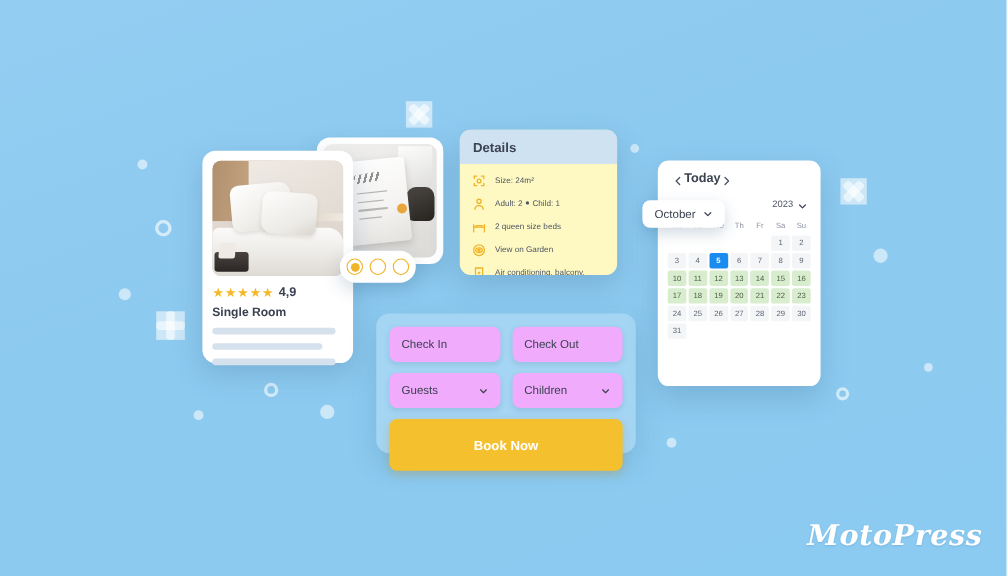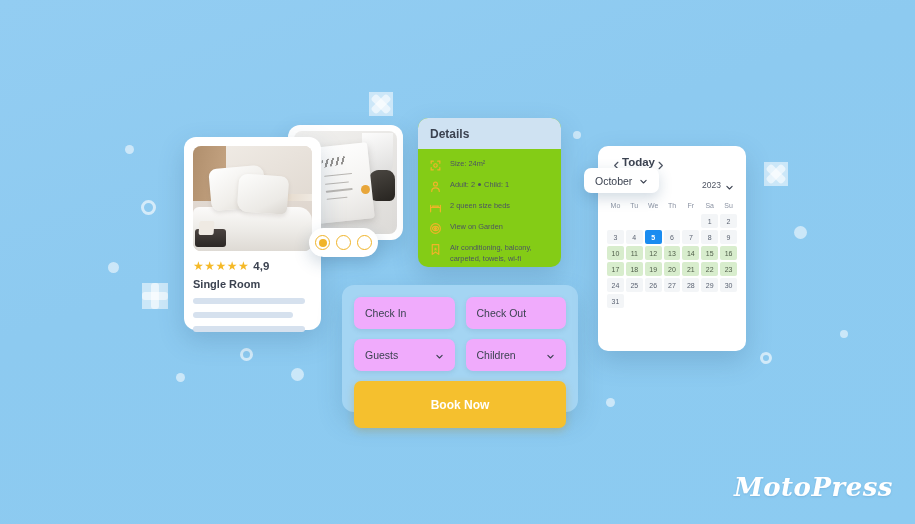--- a/index.html
+++ b/index.html
@@ -126,22 +126,22 @@
     background:#ffffff; border-radius:15px;
     box-shadow: 0 6px 16px rgba(44,86,122,0.22);
     display:flex; align-items:center; justify-content:center; gap:6px;
   }
   .cdot { width:15px; height:15px; border-radius:50%; border:1.6px solid #f0b429;
           display:flex; align-items:center; justify-content:center; }
   .cdot.active::after { content:""; width:8px; height:8px; border-radius:50%; background:#f0b429; }
 
   
   #details-panel {
-    position:absolute; left:418px; top:118px; width:143px; height:149px;
-    background:#84cc16; border-radius:10px; overflow:hidden;
+    position:absolute; left:418px; top:118px; width:143px; height:132px;
+    background:#fef9c3; border-radius:10px; overflow:hidden;
     box-shadow: 0 10px 26px rgba(44,86,122,0.22);
   }
   #details-header {
     background:#cfe2f2; padding:9px 12px 8px 12px;
   }
   #details-title { font-size:12px; font-weight:600; color:#3b4250; }
   #details-list { padding:9px 11px 0 11px; }
   .drow { display:flex; align-items:flex-start; gap:8px; margin-bottom:8px; }
   .drow .dicon { width:13px; height:13px; flex:0 0 13px; color:#f0b429; margin-top:0px; }
   .dtext { font-size:7.4px; color:#4d5462; line-height:1.45; padding-top:1px; }
@@ -175,21 +175,21 @@
     position:absolute; left:598px; top:146px; width:148px; height:205px;
     background:#ffffff; border-radius:10px; padding:10px 9px 8px 9px;
     box-shadow: 0 10px 26px rgba(44,86,122,0.22);
   }
   #cal-nav { display:flex; align-items:center; justify-content:flex-start; padding:0 4px; }
   #cal-nav .navbtn { width:11px; height:11px; color:#4d5462; cursor:pointer; }
   #cal-today { font-size:11.5px; font-weight:600; color:#3b4250; }
   #cal-selectors { display:flex; justify-content:flex-end; margin-top:12px; padding-right:3px; }
   #year-select { display:flex; align-items:flex-end; gap:4px; font-size:8.5px; color:#4d5462; cursor:pointer; }
   #month-pill {
-    position:absolute; left:584px; top:168px; height:25px;
+    position:absolute; left:584px; top:182px; height:25px;
     background:#ffffff; border-radius:7px; padding:0 11px;
     display:flex; align-items:center; gap:7px;
     box-shadow: 0 5px 14px rgba(44,86,122,0.22);
     font-size:10.5px; color:#3b4250; z-index:6; cursor:pointer;
   }
   #weekdays, .week { display:grid; grid-template-columns:repeat(7,1fr); gap:2px; }
   #weekdays { margin-top:9px; }
   #weekdays div {
     text-align:center; font-size:7px; color:#8b93a3; padding:3px 0;
   }

